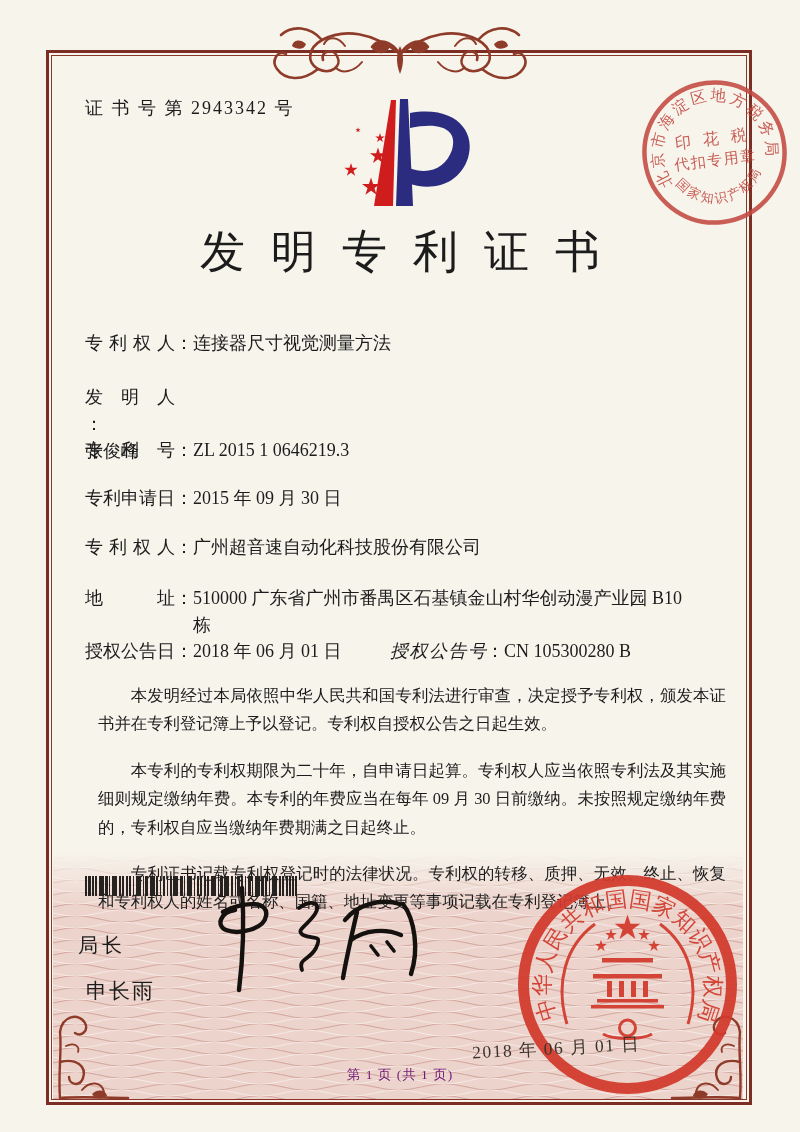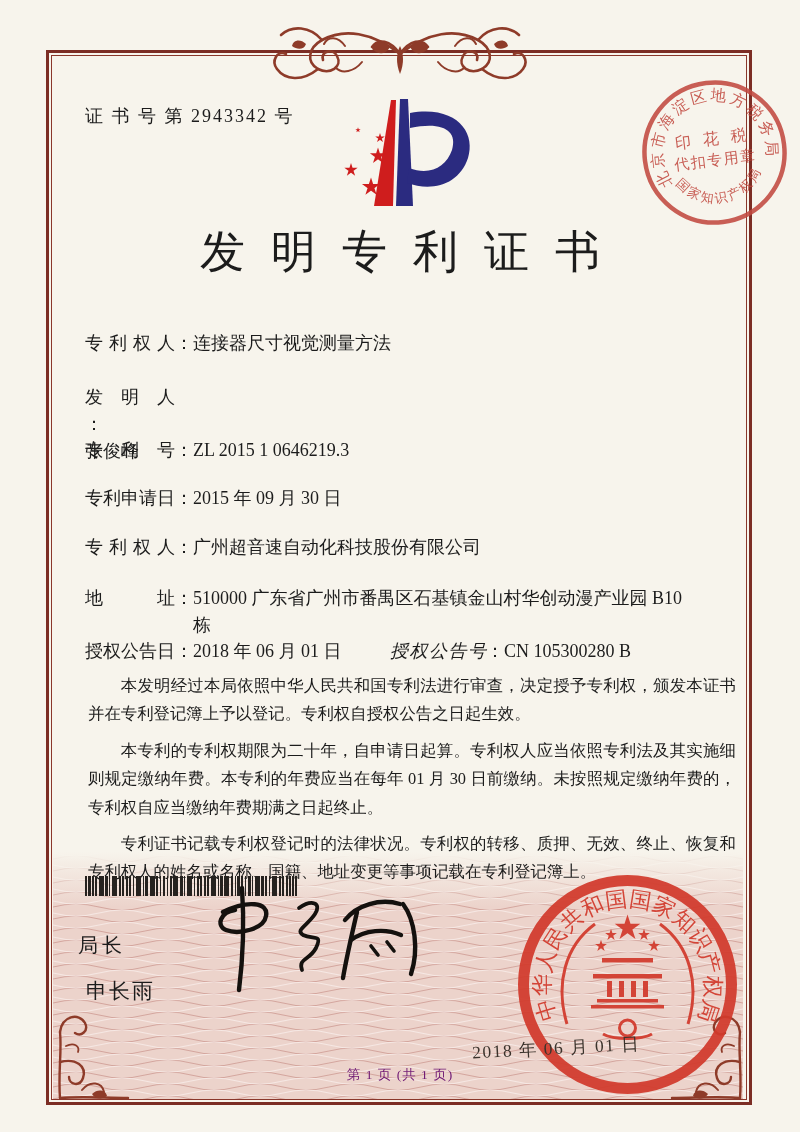--- a/index.html
+++ b/index.html
@@ -12,35 +12,35 @@
   
   .frame{position:absolute;left:46px;top:50px;width:700px;height:1049px;
     border:3px solid #7c2d24;}
   .frame-inner{position:absolute;left:2px;top:2px;right:2px;bottom:2px;
     border:1px solid #8a372b;}
   
   .band{position:absolute;left:53px;top:852px;width:690px;height:247px;z-index:1;}
   .band svg{display:block;width:100%;height:100%;}
   .band-fade{position:absolute;left:0;top:0;width:100%;height:55px;
     background:linear-gradient(#f7f4ec,rgba(247,244,236,0));}
-  .cert-no{position:absolute;left:85px;top:104px;font-size:18px;letter-spacing:2px;z-index:2;}
+  .cert-no{position:absolute;left:85px;top:96px;font-size:18px;letter-spacing:2px;z-index:2;}
   .logo{position:absolute;left:292px;top:88px;width:225px;height:130px;z-index:2;}
   .title{position:absolute;left:0;top:222px;width:100%;text-align:center;
     font-size:45px;font-weight:400;letter-spacing:26px;text-indent:26px;z-index:2;}
   .row{position:absolute;left:85px;display:flex;font-size:18px;line-height:27px;z-index:2;}
   .row .lbl{display:inline-block;width:90px;text-align:justify;text-align-last:justify;flex:none;}
   .row .colon{flex:none;}
   .row .val{white-space:pre-wrap;}
   .r1{top:330px;} .r2{top:384px;flex-direction:column;} .r3{top:437px;justify-content:center;} .r4{top:485px;align-items:flex-end;}
   .r5{top:534px;} .r6{top:585px;width:600px;} .r7{top:638px;} 
   .r7b{top:638px;left:390px;}
   .r7b .lbl{width:96px;font-style:italic;}
   .paras{position:absolute;left:80px;top:664px;width:664px;z-index:2;
     font-size:16.4px;line-height:28.4px;text-align:justify;}
-  .paras p{margin:8px;text-indent:2em;}
+  .paras p{margin:18px;text-indent:2em;}
   .barcode{position:absolute;left:85px;top:876px;width:212px;height:20px;z-index:2;
     background:
       repeating-linear-gradient(90deg,#26221f 0 1.6px,rgba(0,0,0,0) 1.6px 3.4px),
       repeating-linear-gradient(90deg,#26221f 0 1px,rgba(0,0,0,0) 1px 7.5px),
       repeating-linear-gradient(90deg,rgba(0,0,0,0) 0 4px,#26221f 4px 6.4px,rgba(0,0,0,0) 6.4px 12.3px);}
   .sig-title{position:absolute;left:78px;top:932px;font-size:20px;letter-spacing:4px;z-index:2;}
   .sig-name{position:absolute;left:86px;top:977px;font-size:21px;letter-spacing:2px;z-index:2;}
   .sig-hand{position:absolute;left:195px;top:878px;width:255px;height:135px;z-index:2;}
   .seal-big{position:absolute;left:505px;top:862px;width:245px;height:245px;z-index:3;opacity:.93;}
   .seal-date{position:absolute;left:472px;top:1036px;font-size:17.5px;letter-spacing:1.5px;
@@ -176,21 +176,21 @@
     <span class="val">2018 年 06 月 01 日</span>
   </div>
   <div class="row r7b">
     <span class="lbl">授权公告号</span>
       <span class="colon">：</span>
     <span class="val">CN 105300280 B</span>
   </div>
 
   <div class="paras">
     <p>本发明经过本局依照中华人民共和国专利法进行审查，决定授予专利权，颁发本证书并在专利登记簿上予以登记。专利权自授权公告之日起生效。</p>
-    <p>本专利的专利权期限为二十年，自申请日起算。专利权人应当依照专利法及其实施细则规定缴纳年费。本专利的年费应当在每年 01 月 30 日前缴纳。未按照规定缴纳年费的，专利权自应当缴纳年费期满之日起终止。</p>
+    <p>本专利的专利权期限为二十年，自申请日起算。专利权人应当依照专利法及其实施细则规定缴纳年费。本专利的年费应当在每年 09 月 30 日前缴纳。未按照规定缴纳年费的，专利权自应当缴纳年费期满之日起终止。</p>
     <p>专利证书记载专利权登记时的法律状况。专利权的转移、质押、无效、终止、恢复和专利权人的姓名或名称、国籍、地址变更等事项记载在专利登记簿上。</p>
   </div>
 
   <div class="barcode"></div>
 
   <div class="sig-title">局长</div>
   <div class="sig-name">申长雨</div>
 
   <svg class="sig-hand" viewBox="0 0 255 135">
     <g fill="none" stroke="#14110e" stroke-width="4.4" stroke-linecap="round" stroke-linejoin="round">

